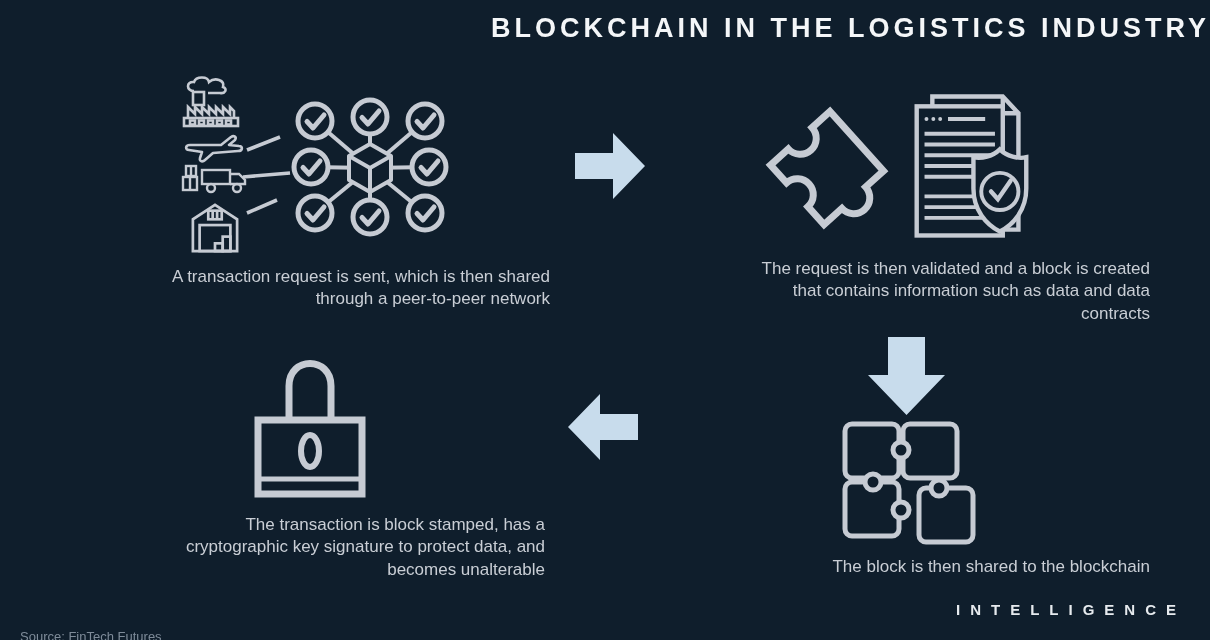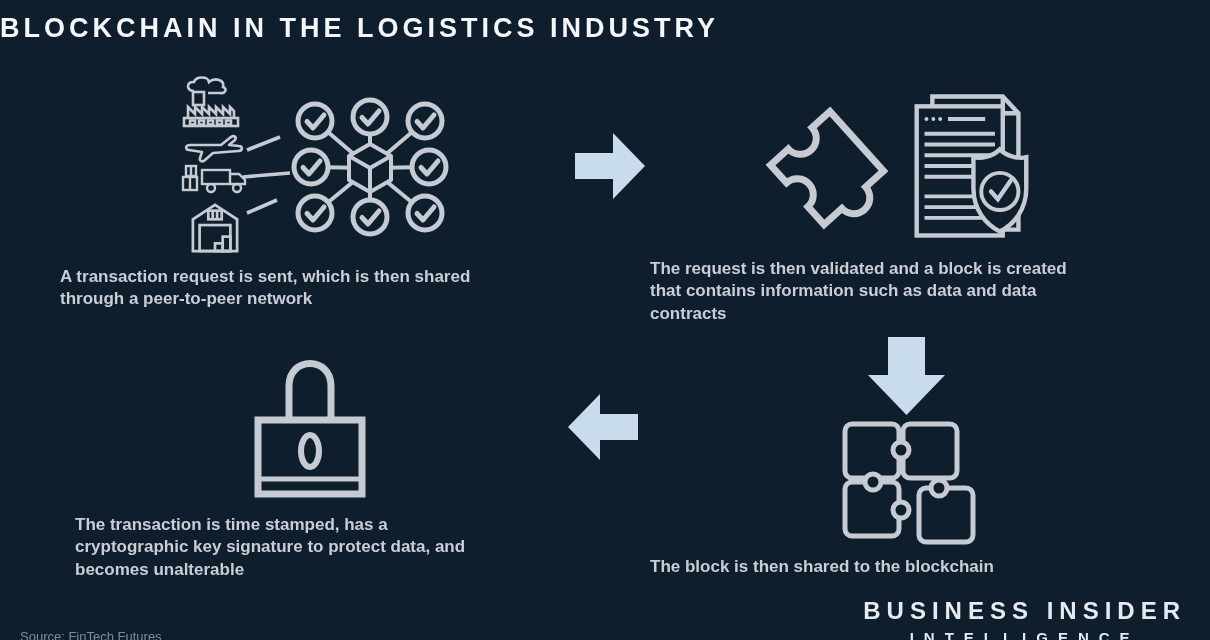--- a/index.html
+++ b/index.html
@@ -13,26 +13,26 @@
   }
   html,body{margin:0;padding:0;}
   body{
     width:1210px;height:640px;
     background:var(--bg);
     overflow:hidden;position:relative;
     font-family:"Liberation Sans", sans-serif;
   }
   .abs{position:absolute;}
   .title{
-    top:13px;left:0;width:1210px;text-align:left;
+    top:13px;left:0;width:1210px;text-align:right;
     color:var(--title);font-size:27px;font-weight:bold;letter-spacing:4px;
   }
   .caption{
     color:var(--caption);font-size:17px;line-height:1.32;
-    text-align:left;white-space:pre-line;font-weight:bold;
+    text-align:right;white-space:pre-line;
   }
   svg{display:block;overflow:visible;}
   .icon{color:var(--icon);}
   .arrow{color:var(--arrow);}
   .brand{
     top:597px;right:24px;text-align:center;color:var(--brand);
   }
   .brand-line1{font-size:24px;font-weight:bold;letter-spacing:6px;white-space:nowrap;}
   .brand-line2{font-size:15px;font-weight:bold;letter-spacing:10px;margin-top:4px;white-space:nowrap;}
   .source{
@@ -217,22 +217,21 @@
 
 <div class="abs icon" style="left:252px;top:344px;">
   <svg width="116" height="156" viewBox="0 0 116 156" fill="none" stroke="currentColor">
     <path d="M37,76 V42 C37,12 79,12 79,42 V76" stroke-width="7"></path>
     <rect x="6" y="76" width="104" height="74" stroke-width="7"></rect>
     <ellipse cx="58" cy="107" rx="9" ry="16" stroke-width="6"></ellipse>
     <path d="M6,135 H110" stroke-width="5"></path>
   </svg>
 </div>
 
-<div class="abs caption" style="left:75px;top:514px;width:470px;">The transaction is time stamped, has a
+<div class="abs caption" style="left:75px;top:514px;width:470px;">The transaction is block stamped, has a
 cryptographic key signature to protect data, and
 becomes unalterable</div>
 
 <div class="abs source">Source: FinTech Futures</div>
 
 <div class="abs brand">
-  <div class="brand-line1">BUSINESS INSIDER</div>
   <div class="brand-line2">INTELLIGENCE</div>
 </div>
 
 </body></html>

